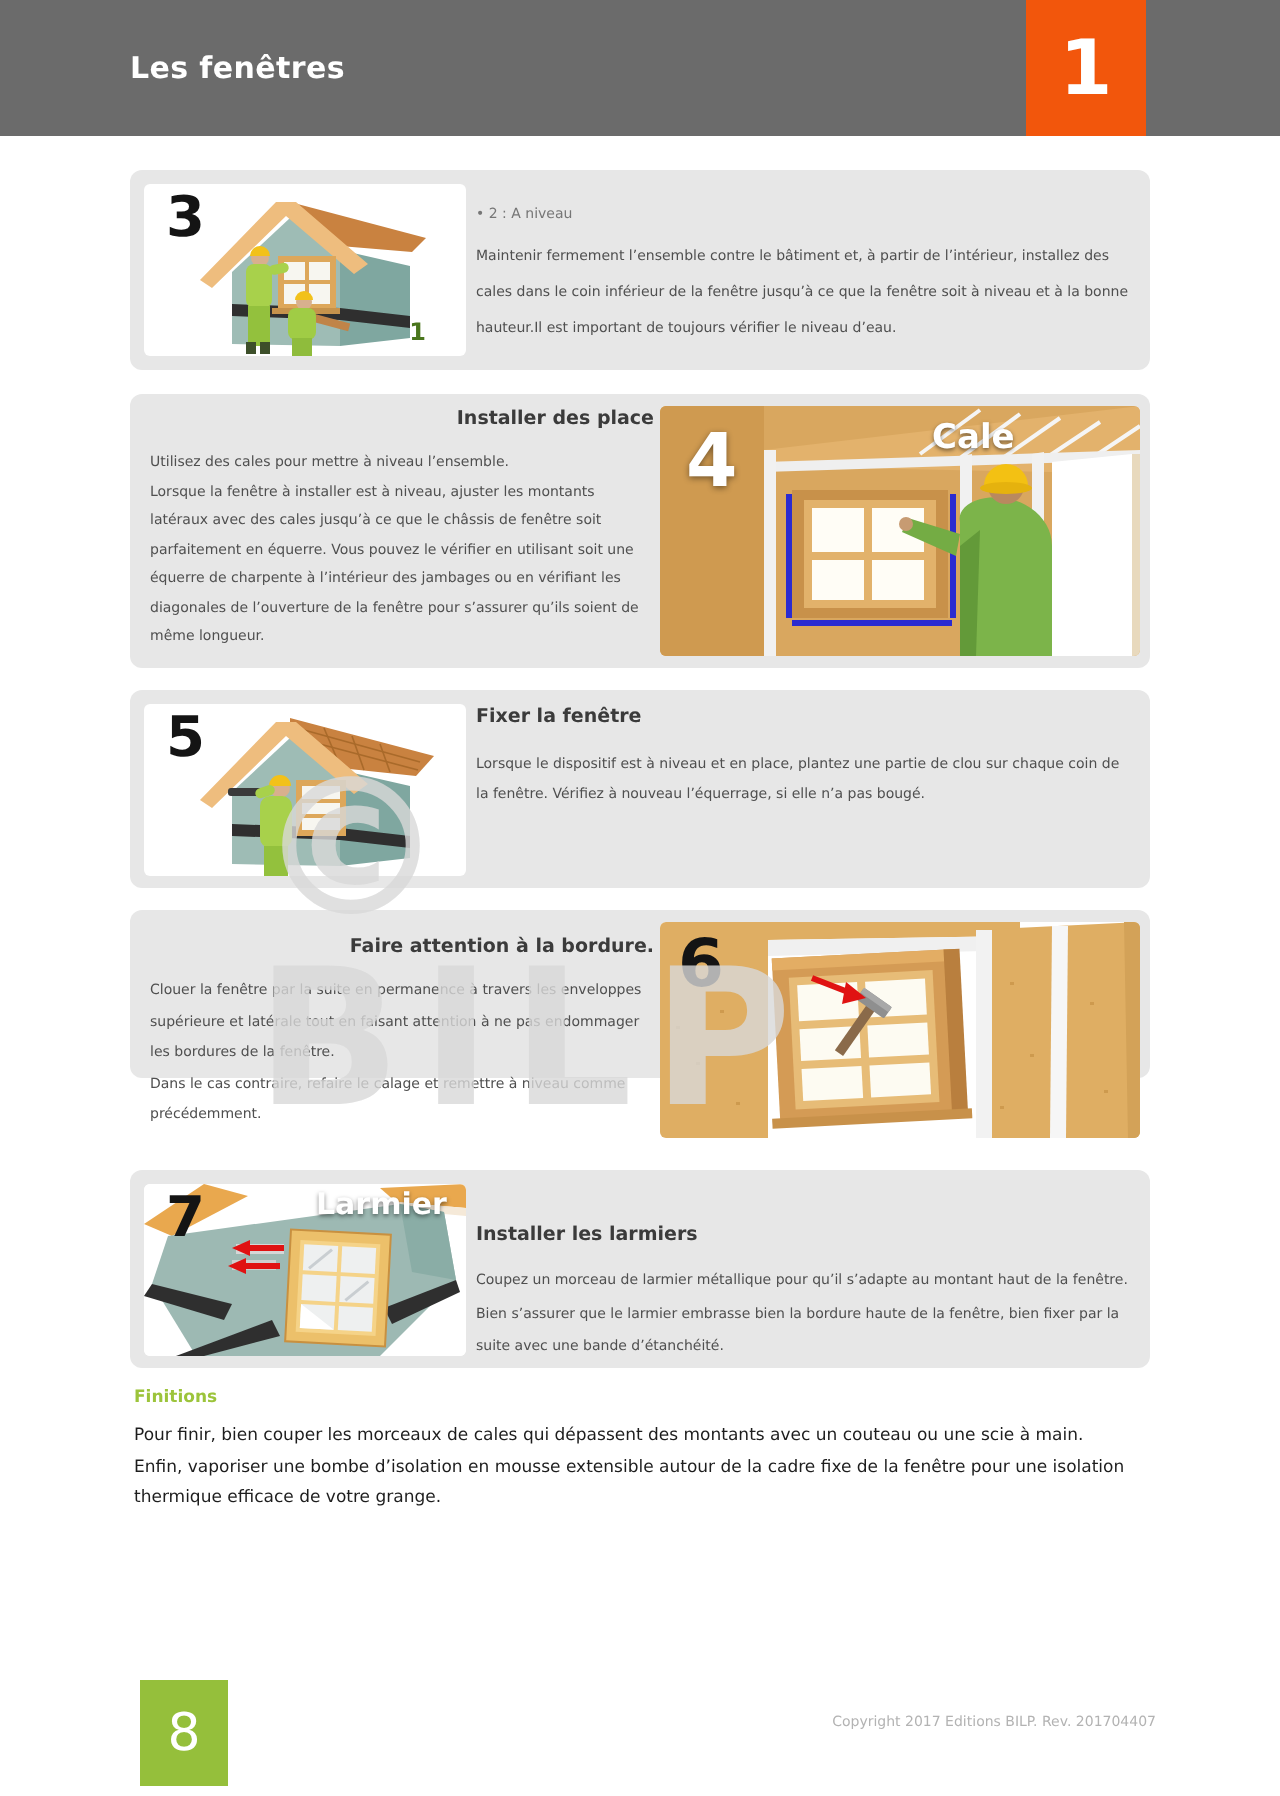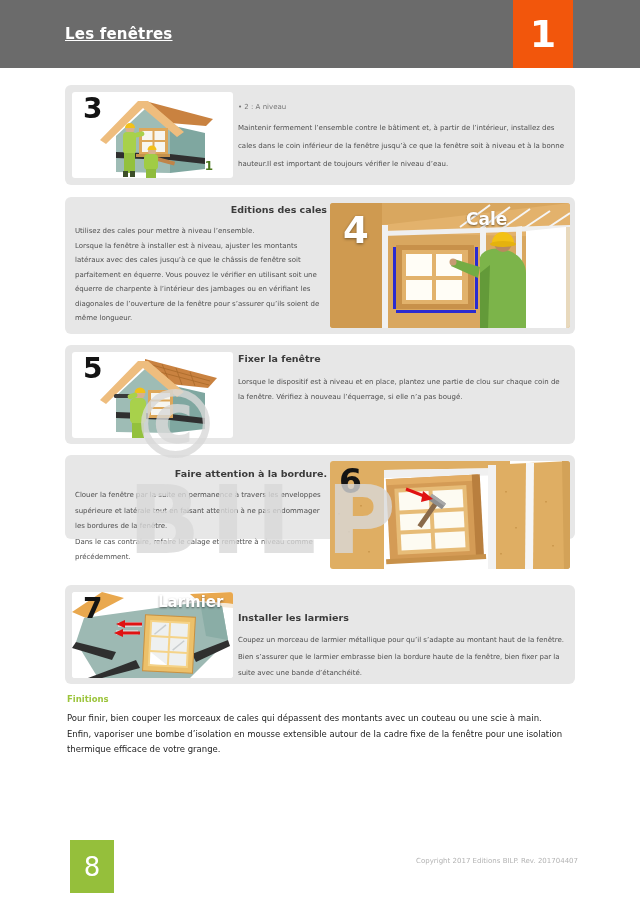--- a/index.html
+++ b/index.html
@@ -3,21 +3,21 @@
 <meta charset="utf-8">
 <style>
   html,body{margin:0;padding:0;}
   body{
     width:640px;height:898px;position:relative;overflow:hidden;
     background:#ffffff;font-family:"DejaVu Sans","Liberation Sans",sans-serif;
   }
   
   .topbar{position:absolute;left:0;top:0;width:640px;height:68px;background:#6b6b6b;}
   .topbar .title{position:absolute;left:65px;top:0;height:100%;display:flex;align-items:center;
-    color:#ffffff;font-size:15px;font-weight:bold;letter-spacing:.2px;text-decoration:underline;}
+    color:#ffffff;font-size:15px;font-weight:bold;letter-spacing:.2px;}
   .chapter-badge{position:absolute;left:513px;top:0;width:60px;height:68px;background:#f2560c;
     color:#fff;font-size:38px;font-weight:bold;display:flex;align-items:center;justify-content:center;}
   
   .card{position:absolute;left:65px;width:510px;background:#e7e7e7;border-radius:6px;}
   #card3{top:85px;height:100px;}
   #card4{top:197px;height:137px;}
   #card5{top:345px;height:99px;}
   #card6{top:455px;height:84px;}
   #card7{top:585px;height:99px;}
   .fig{position:absolute;background:#fff;border-radius:3px;overflow:hidden;}
@@ -100,21 +100,21 @@
     <div class="fig-sub">1</div>
   </div>
   <div class="txt txt-right">
     <div class="bullet">• 2 : A niveau</div>
     <div class="step-body">Maintenir fermement l’ensemble contre le bâtiment et, à partir de l’intérieur, installez des cales dans le coin inférieur de la fenêtre jusqu’à ce que la fenêtre soit à niveau et à la bonne hauteur.Il est important de toujours vérifier le niveau d’eau.</div>
   </div>
 </section>
 
 <section class="card" id="card4">
   <div class="txt txt-left">
-    <div class="step-title align-right">Editions des cales</div>
+    <div class="step-title align-right">Installer des place</div>
     <div class="step-body">Utilisez des cales pour mettre à niveau l’ensemble.
  Lorsque la fenêtre à installer est à niveau, ajuster les montants latéraux avec des cales jusqu’à ce que le châssis de fenêtre soit parfaitement en équerre. Vous pouvez le vérifier en utilisant soit une équerre de charpente à l’intérieur des jambages ou en vérifiant les diagonales de l’ouverture de la fenêtre pour s’assurer qu’ils soient de même longueur.</div>
   </div>
   <div class="fig">
     <svg viewBox="0 0 240 125">
       <rect width="240" height="125" fill="#d9a75f"></rect>
       <rect width="52" height="125" fill="#cf9a50"></rect>
       <polygon points="52,22 240,0 240,34 52,30" fill="#e3b26c"></polygon>
       <g stroke="#f5f5f5" stroke-width="2">
         <line x1="130" y1="24" x2="160" y2="2"></line>

